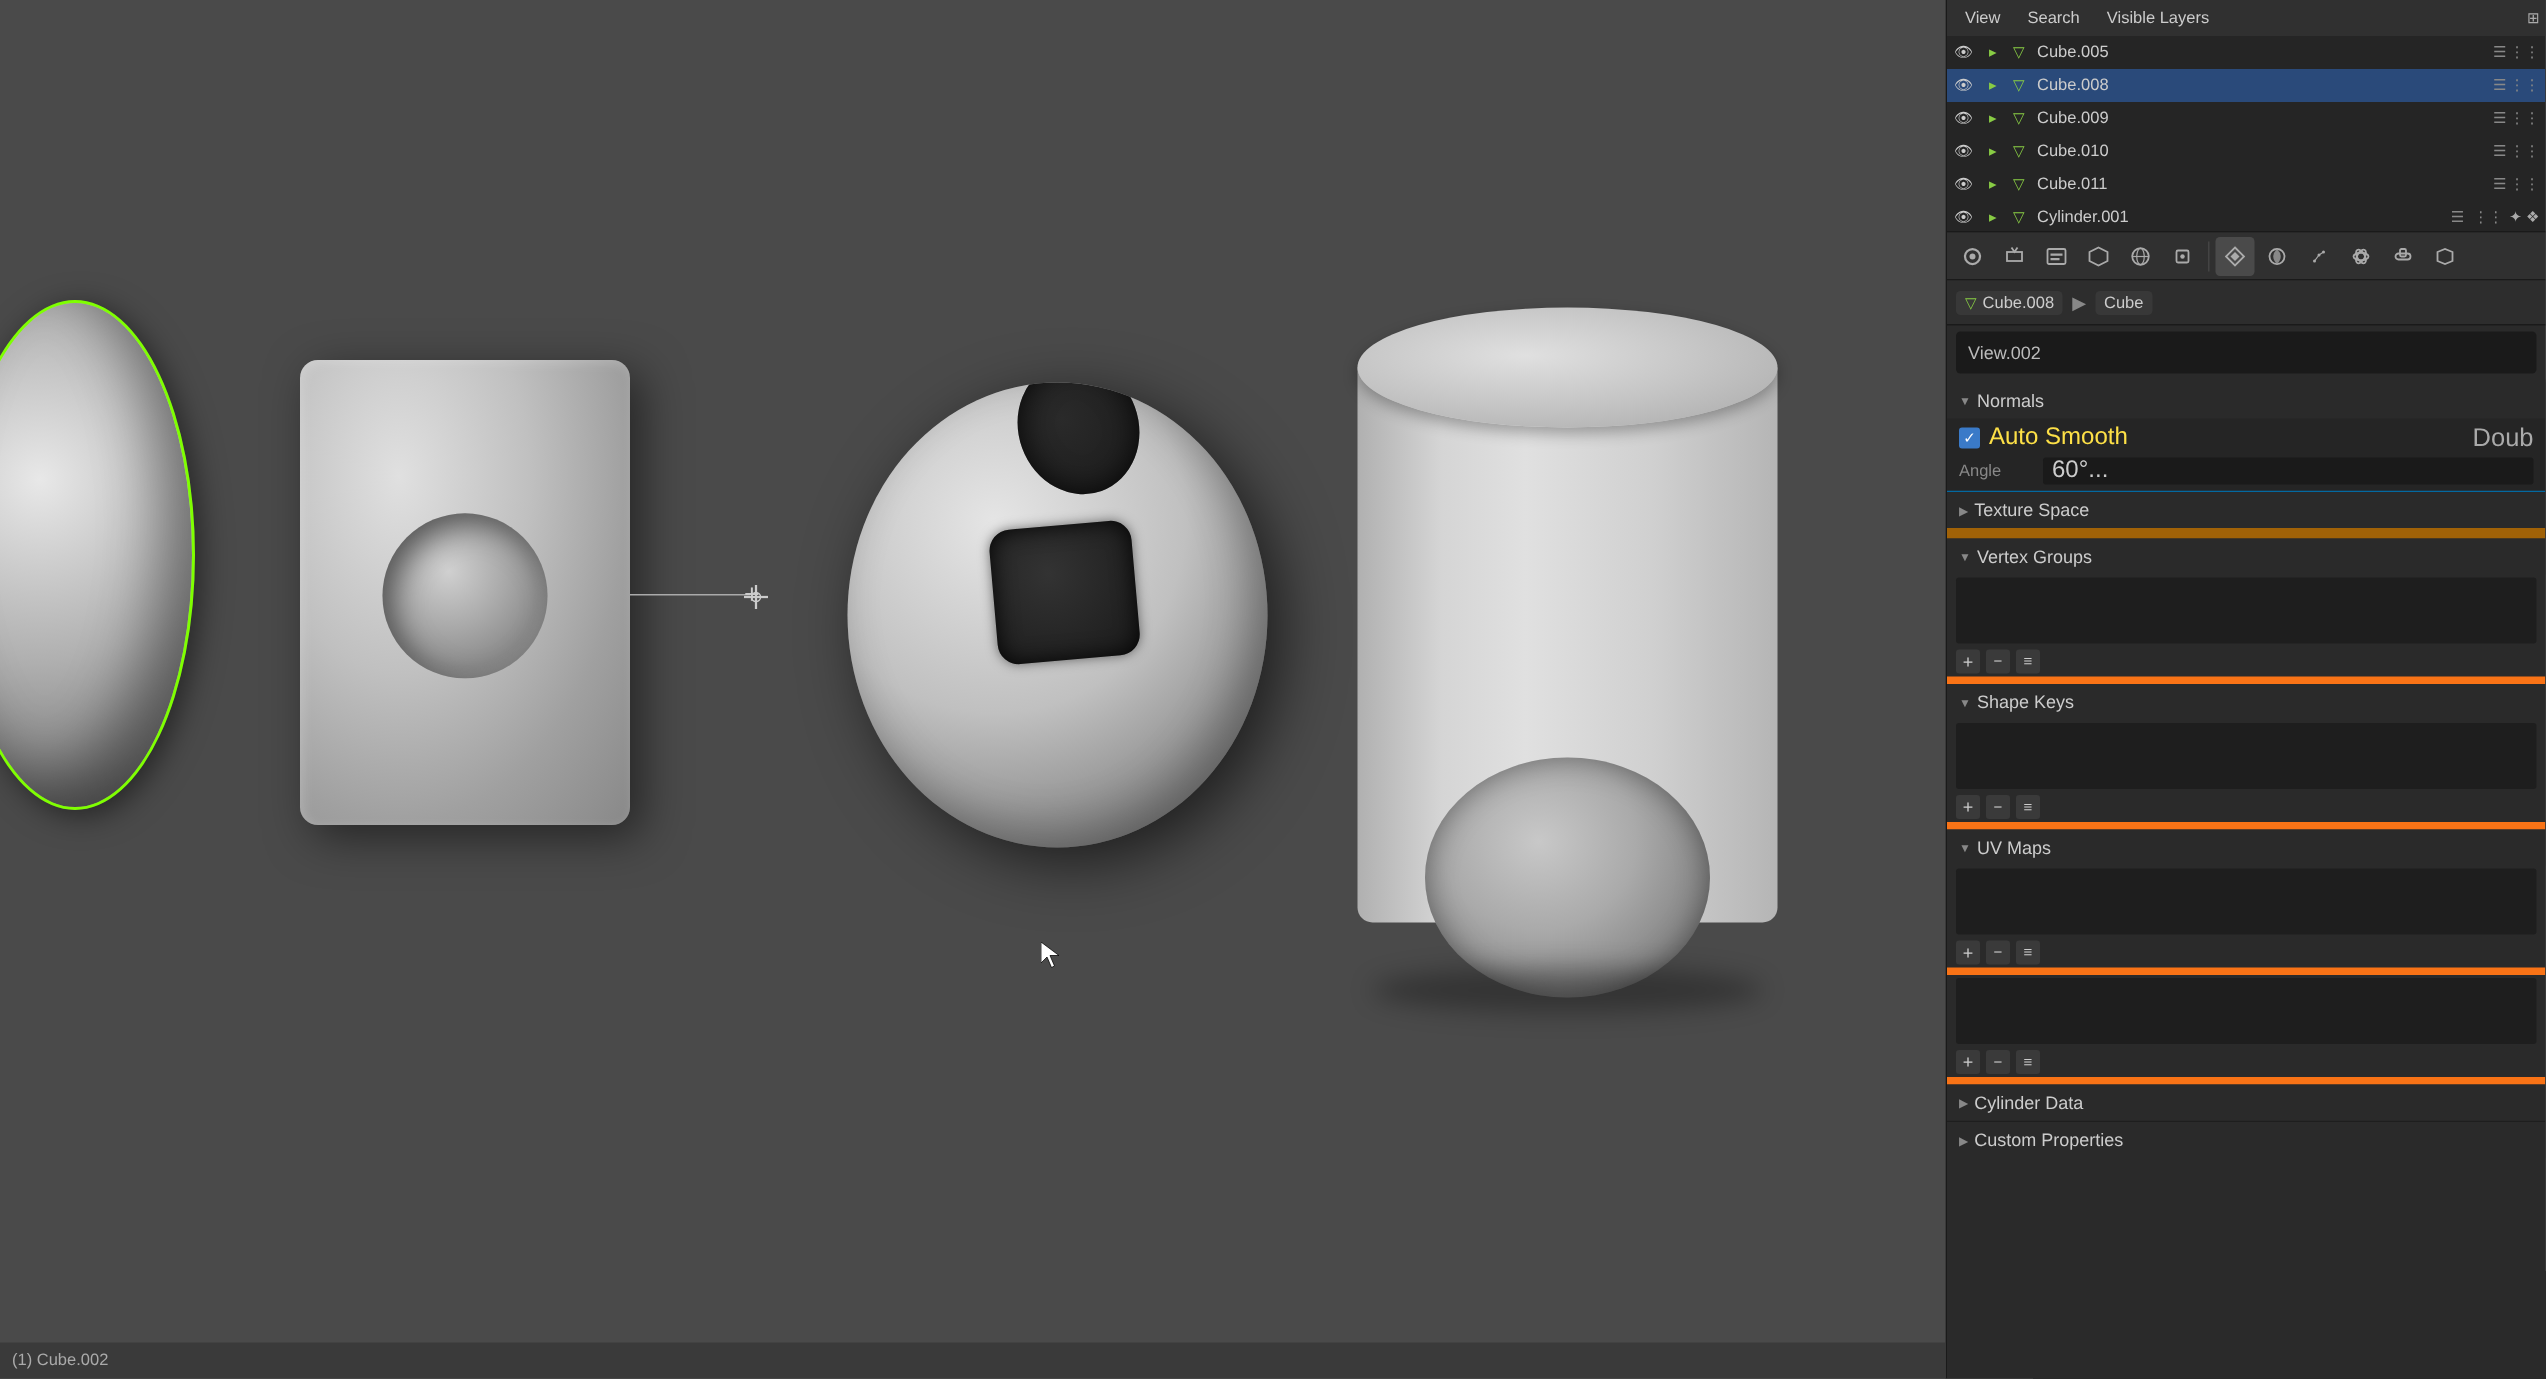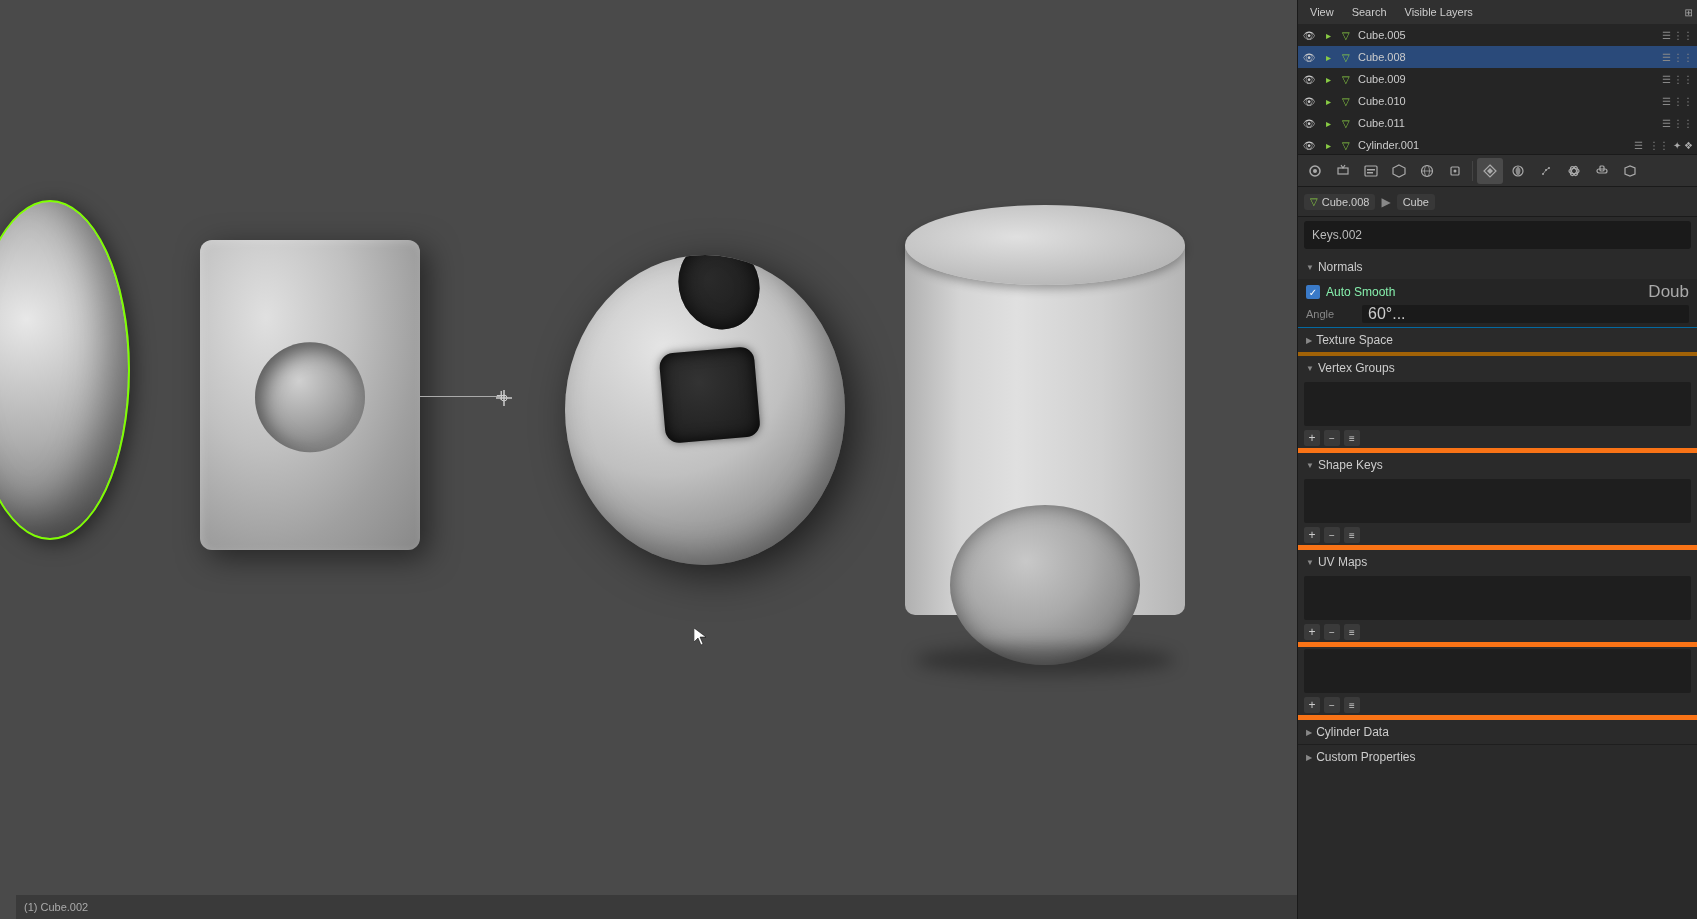--- a/index.html
+++ b/index.html
@@ -170,21 +170,21 @@
       height: 30px;
       border-radius: 50%;
       background: rgba(0,0,0,0.3);
       filter: blur(8px);
     }
 
     
     .status-bar {
       position: absolute;
       bottom: 0;
-      left: 16px;
+      left: 0;
       right: 0;
       height: 24px;
       background: #3a3a3a;
       display: flex;
       align-items: center;
       padding: 0 8px;
       color: #aaa;
       font-size: 11px;
     }
 
@@ -356,22 +356,22 @@
       border-radius: 2px;
       display: flex;
       align-items: center;
       justify-content: center;
       color: #fff;
       font-size: 10px;
       flex-shrink: 0;
     }
     .auto-smooth-label {
       flex: 1;
-      color: #86efac;
-      font-size: 12px;
+      color: #fde047;
+      font-size: 16px;
     }
     .double-sided-label {
       color: #aaa;
       font-size: 17px;
     }
     .angle-row {
       display: flex;
       align-items: center;
       height: 22px;
       padding: 0 8px 4px 8px;
@@ -451,21 +451,21 @@
     
     .geometry-section {
       border-bottom: 1px solid #1e1e1e;
     }
 
     
     .custom-props-section {}
 
     
     .texture-space-section {
-      border-bottom: 4px solid #a16207;
+      border-bottom: 7px solid #a16207;
     }
 
     
     .properties-content::-webkit-scrollbar {
       width: 8px;
     }
     .properties-content::-webkit-scrollbar-track {
       background: #222;
     }
     .properties-content::-webkit-scrollbar-thumb {
@@ -688,21 +688,21 @@
       <span class="obj-selector-mesh-icon" data-name="mesh-icon-selector">▽</span>
       <span data-name="active-object-name">Cube.008</span>
     </div>
     <span style="color:#888;" data-name="separator-arrow">▶</span>
     <div class="obj-selector-btn" data-name="active-object-btn2">
       <span data-name="active-object-name2">Cube</span>
     </div>
   </div>
 
   <div class="data-name-field" data-name="data-name-field">
-    <span data-name="data-name-value">Keys.002</span>
+    <span data-name="data-name-value">View.002</span>
   </div>
 
   <div class="properties-content" data-name="properties-content">
 
     <div class="normals-section" data-name="normals-section">
       <div class="section-header" data-name="normals-section-header">
         <span class="section-arrow icon-triangle-down" data-name="normals-arrow"></span>
         <span data-name="normals-label">Normals</span>
       </div>
       <div class="auto-smooth-row" data-name="auto-smooth-row">

